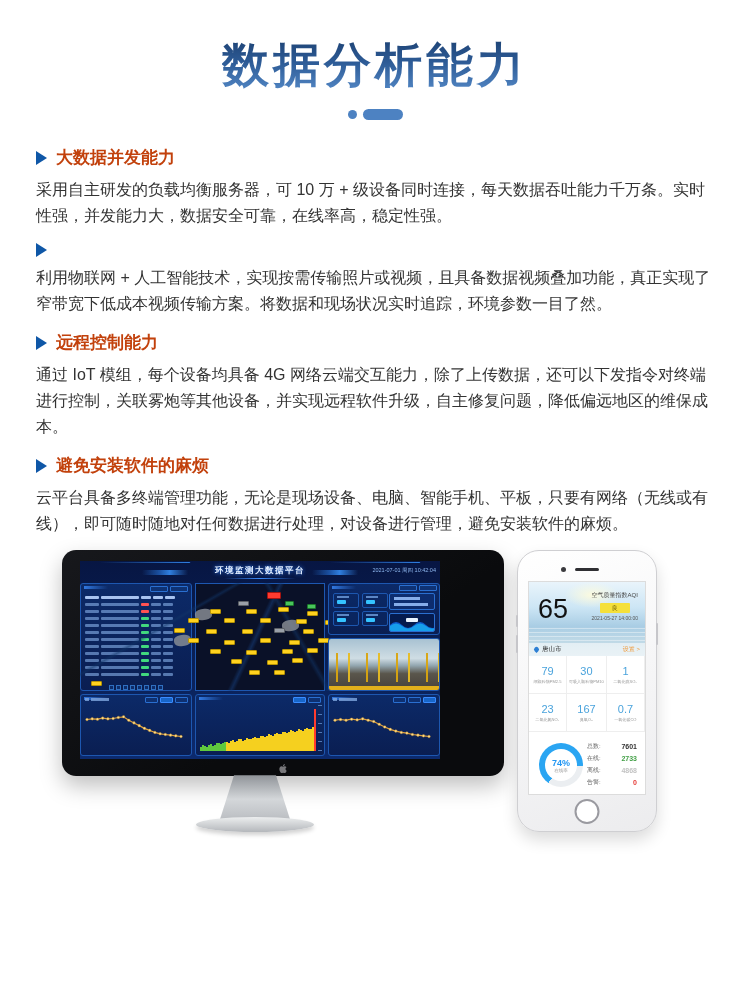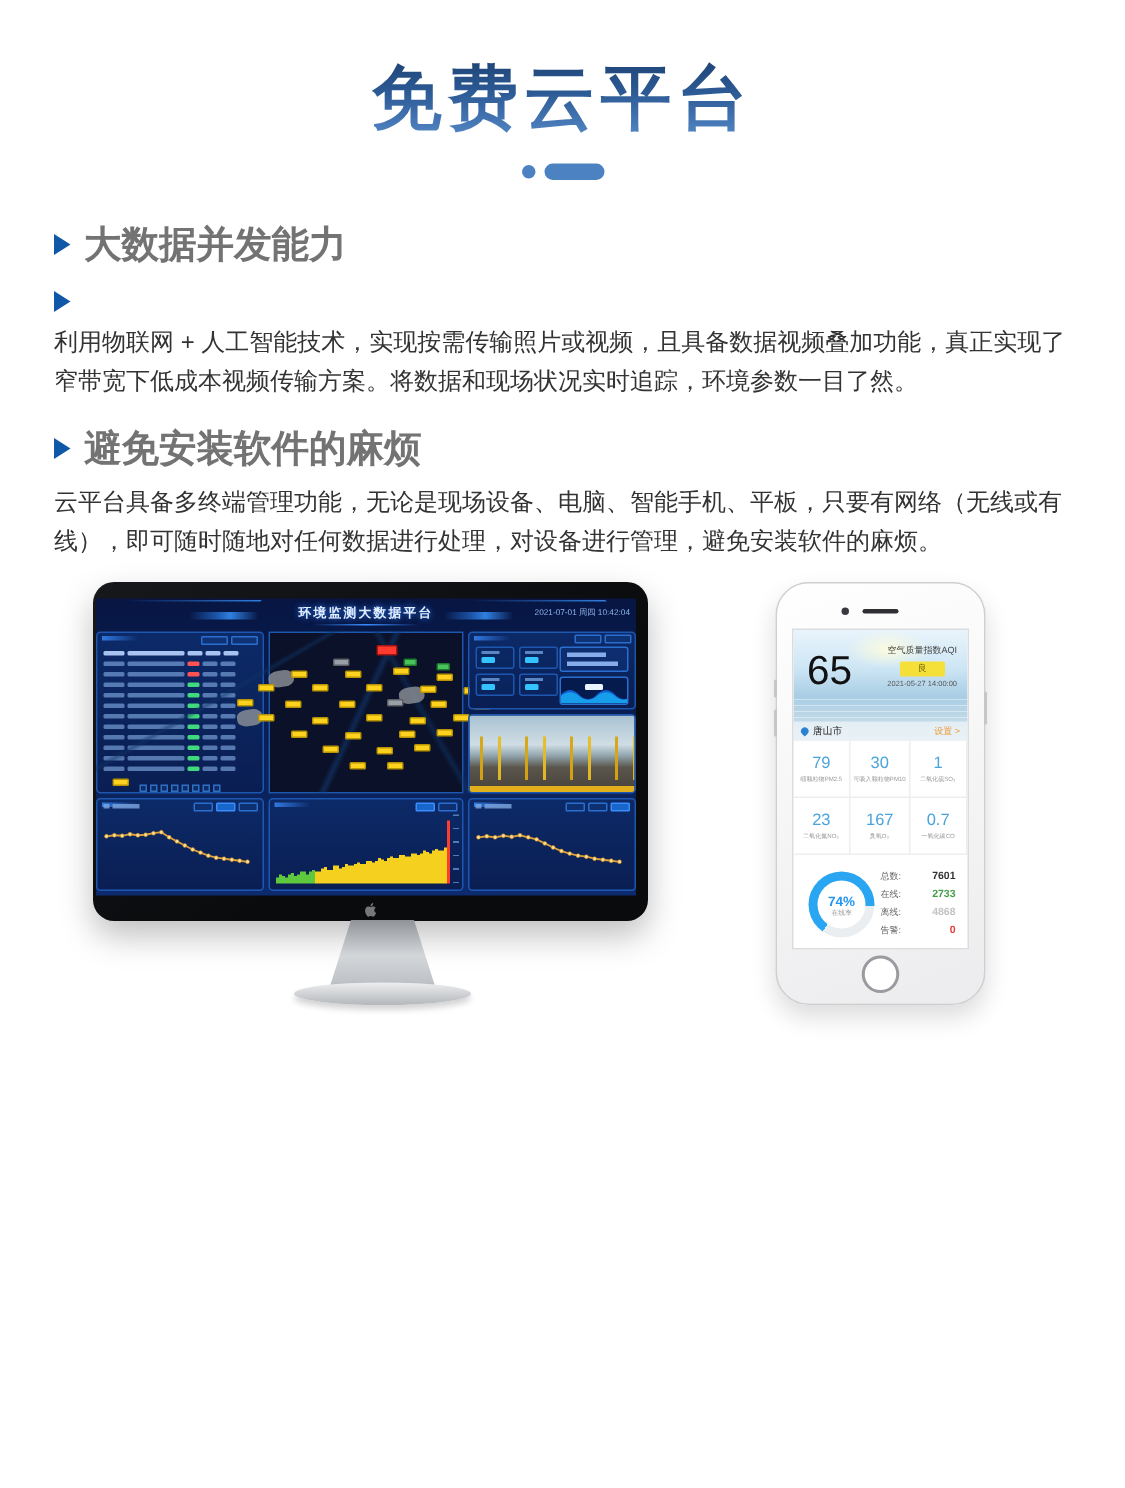--- a/index.html
+++ b/index.html
@@ -14,32 +14,32 @@
     background:linear-gradient(180deg,#1b3e6e 0%,#2d5b96 45%,#5a8fce 100%);
     -webkit-background-clip:text; background-clip:text; -webkit-text-fill-color:transparent;
     color:#2d5b96;
   }
   .title-underline { margin-top:12px; display:flex; justify-content:center; align-items:center; gap:6px; }
   .title-underline .dot { width:9px; height:9px; border-radius:50%; background:#4d82c2; }
   .title-underline .bar { width:40px; height:11px; border-radius:6px; background:#4d82c2; }
 
   
   .features { margin:26px 36px 0; }
-  .feature h2 { display:flex; align-items:center; gap:9px; font-size:25px; color:#737373; margin:15px 0 8px; font-weight:bold; }
+  .feature h2 { display:flex; align-items:center; gap:9px; font-size:17px; color:#c2410c; margin:15px 0 8px; font-weight:bold; }
   .feature:first-child h2 { margin-top:0; }
   .tri { width:0; height:0; border-left:11px solid #0f57a7; border-top:7px solid transparent; border-bottom:7px solid transparent; }
   .feature p { font-size:16px; color:#333; line-height:1.6; }
 
   
   .devices { position:relative; height:332px; margin-top:6px; }
 
   
-  .monitor { position:absolute; left:62px; top:8px; width:370px; height:226px;
+  .monitor { position:absolute; left:62px; top:8px; width:442px; height:226px;
     background:linear-gradient(145deg,#17181c,#0a0b0d 60%); border-radius:14px;
-    padding:11px 2px 17px; box-shadow:0 10px 22px rgba(0,0,0,.25); }
+    padding:11px 18px 17px; box-shadow:0 10px 22px rgba(0,0,0,.25); }
   .m-logo { position:absolute; bottom:2px; left:50%; transform:translateX(-50%); width:9px; height:11px; opacity:.85; }
   .screen { position:relative; width:360px; height:198px; overflow:hidden;
     background:linear-gradient(180deg,#071643 0%,#0a2158 55%,#0c2a6e 100%); }
 
   .dash-header { position:relative; height:20px; }
   .dash-title { position:absolute; left:50%; top:4px; transform:translateX(-50%);
     font-size:8.5px; font-weight:bold; letter-spacing:1.5px; color:#e2eeff; white-space:nowrap;
     text-shadow:0 0 4px #2e7fff; }
   .dash-title::after { content:""; position:absolute; left:10%; right:10%; bottom:-2px; height:1px;
     background:linear-gradient(90deg,transparent,#3b8cff,transparent); }
@@ -169,39 +169,47 @@
   .p-stat .sl { font-size:6px; color:#666; }
   .p-stat .sv { font-size:7px; font-weight:bold; }
   .sv-0 { color:#333; } .sv-1 { color:#43a047; } .sv-2 { color:#c3c3c3; } .sv-3 { color:#e53935; }
 </style>
 </head>
 <body>
 
 <div class="page">
 
   <div class="hero">
-    <h1>免费云平台</h1>
+    <h1>数据分析能力</h1>
     <div class="title-underline">
       <span class="dot"></span>
       <span class="bar"></span>
     </div>
   </div>
 
   <div class="features">
     <div class="feature">
       <h2>
           <span class="tri"></span>
           <span>大数据并发能力</span>
         </h2>
+      <p>采用自主研发的负载均衡服务器，可 10 万 + 级设备同时连接，每天数据吞吐能力千万条。实时性强，并发能力大，数据安全可靠，在线率高，稳定性强。</p>
     </div>
     <div class="feature">
       <h2>
           <span class="tri"></span>
         </h2>
       <p>利用物联网 + 人工智能技术，实现按需传输照片或视频，且具备数据视频叠加功能，真正实现了窄带宽下低成本视频传输方案。将数据和现场状况实时追踪，环境参数一目了然。</p>
+    </div>
+    <div class="feature">
+      <h2>
+          <span class="tri"></span>
+          <span>远程控制能力</span>
+        </h2>
+      <p>通过 IoT 模组，每个设备均具备 4G 网络云端交互能力，除了上传数据，还可以下发指令对终端进行控制，关联雾炮等其他设备，并实现远程软件升级，自主修复问题，降低偏远地区的维保成本。</p>
     </div>
     <div class="feature">
       <h2>
           <span class="tri"></span>
           <span>避免安装软件的麻烦</span>
         </h2>
       <p>云平台具备多终端管理功能，无论是现场设备、电脑、智能手机、平板，只要有网络（无线或有线），即可随时随地对任何数据进行处理，对设备进行管理，避免安装软件的麻烦。</p>
     </div>
   </div>
 

